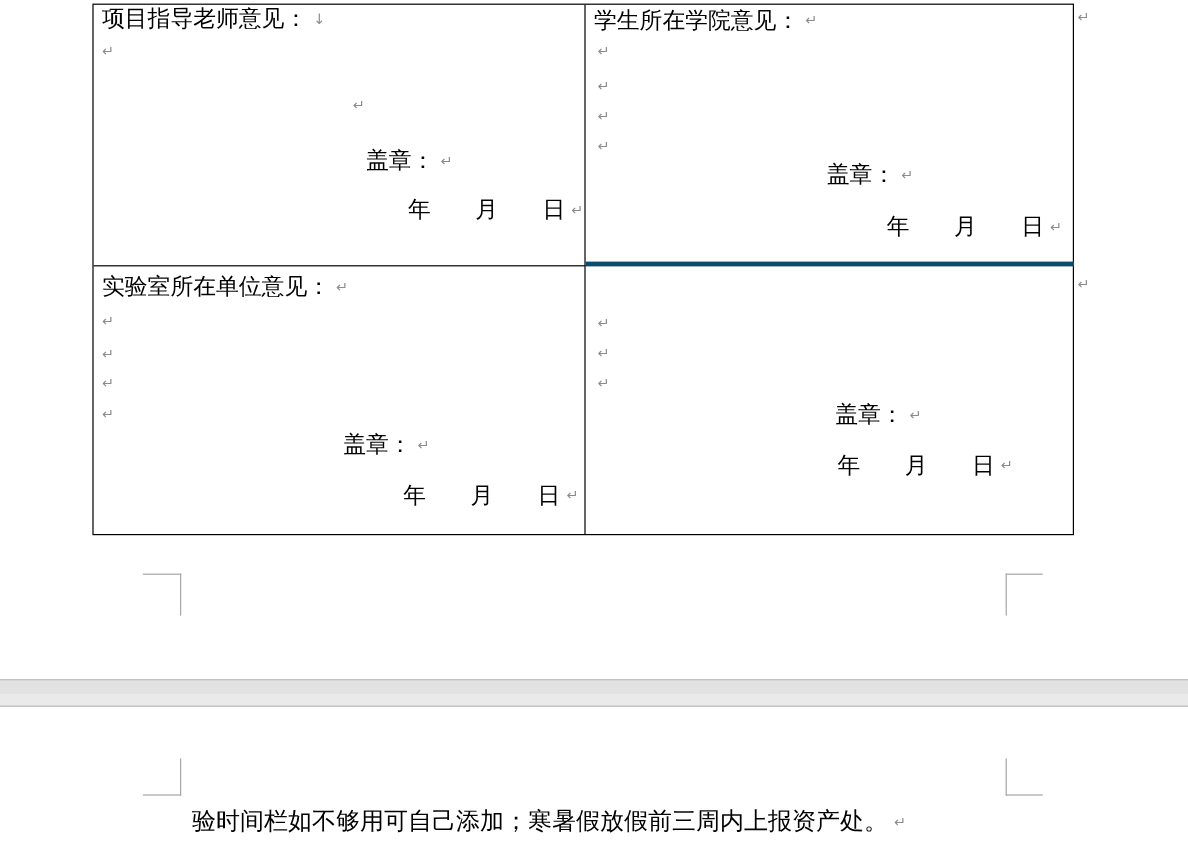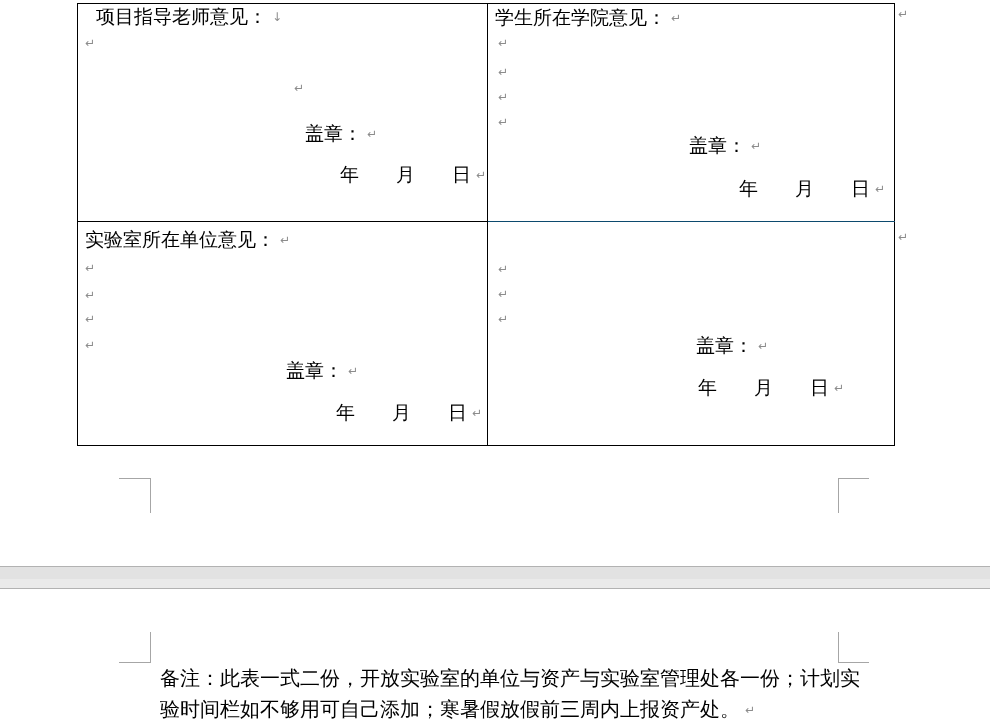--- a/index.html
+++ b/index.html
@@ -8,21 +8,21 @@
     font-family:"Liberation Serif","DejaVu Serif",serif;color:#000;
   }
   .abs{position:absolute;}
   
   .form-table{
     position:absolute;left:77px;top:3px;width:818px;height:443px;
     border:1px solid #000;box-sizing:border-box;
   }
   .cell{position:absolute;box-sizing:border-box;}
   .cell-tl{left:0;top:0;width:410px;height:218px;border-right:1px solid #000;border-bottom:1px solid #000;}
-  .cell-tr{left:410px;top:0;width:407px;height:218px;border-bottom:1px solid #0c4a6e;text-align:center;}
+  .cell-tr{left:410px;top:0;width:407px;height:218px;border-bottom:4px solid #0c4a6e;text-align:center;}
   .cell-bl{left:0;top:218px;width:410px;height:223px;border-right:1px solid #000;}
   .cell-br{left:410px;top:218px;width:407px;height:223px;}
   .lbl{font-size:19px;white-space:nowrap;line-height:1.2;}
   .stamp{font-size:19px;white-space:nowrap;}
   .date{font-size:19px;white-space:nowrap;}
   .date .g{display:inline-block;}
   .date .g + .g{margin-left:37px;}
   .mark{
     font-family:"DejaVu Sans",sans-serif;font-size:12px;color:#8c8c8c;
     line-height:1;white-space:nowrap;
@@ -44,21 +44,21 @@
   .note-line{font-size:20px;white-space:nowrap;line-height:1.2;}
 </style>
 </head>
 <body>
 
 <div class="stage">
 
   <div class="form-table">
 
     <div class="cell cell-tl">
-      <div class="abs" style="left:18px;top:2px;text-align:right;">
+      <div class="abs" style="left:7px;top:2px;text-align:right;">
         <span class="lbl">项目指导老师意见：</span><span class="mark inline-mark">↓</span>
       </div>
       <div class="abs mark" style="left:7px;top:33px;">↵</div>
       <div class="abs mark" style="left:216px;top:78px;">↵</div>
       <div class="abs" style="left:227px;top:117px;">
         <span class="stamp">盖章：</span><span class="mark inline-mark">↵</span>
       </div>
       <div class="abs date" style="left:262px;top:158px;">
         <span class="g">年</span><span class="g">月</span><span class="g">日</span><span class="mark inline-mark">↵</span>
       </div>
@@ -114,19 +114,18 @@
 
   <div class="crop crop-p1-left"></div>
   <div class="crop crop-p1-right"></div>
 
   <div class="page-gap"></div>
 
   <div class="crop crop-p2-left"></div>
   <div class="crop crop-p2-right"></div>
 
   <div class="abs" style="left:160px;top:666px;">
-    <div class="note-line">备注：此表一式二份，开放实验室的单位与资产与实验室管理处各一份；计划实</div>
     <div class="note-line" style="margin-top:7px;">
       <span>验时间栏如不够用可自己添加；寒暑假放假前三周内上报资产处。</span><span class="mark inline-mark">↵</span>
     </div>
   </div>
 
 </div>
 
 </body></html>

